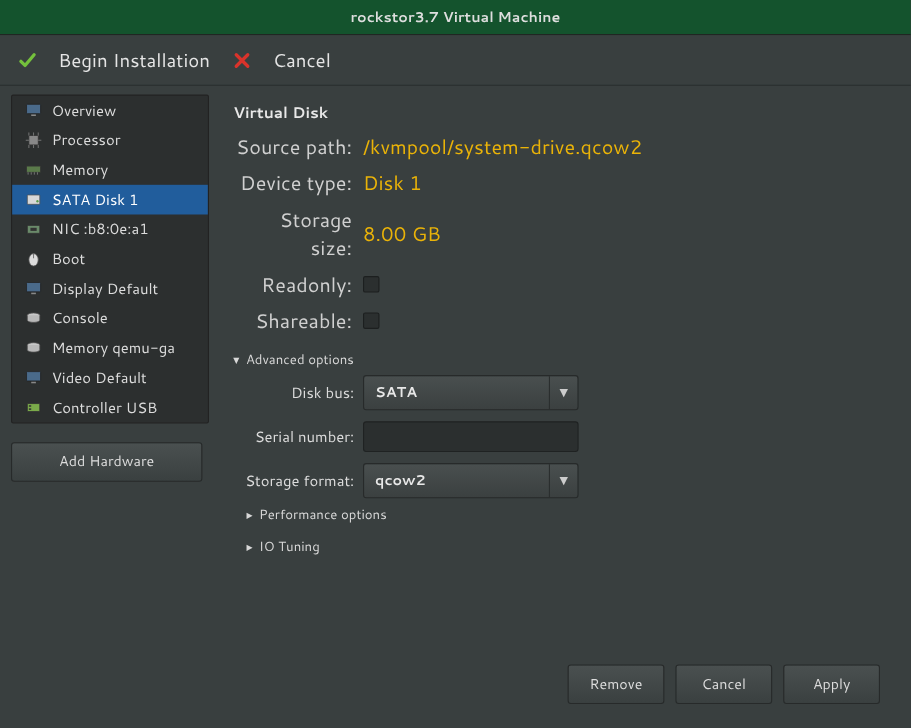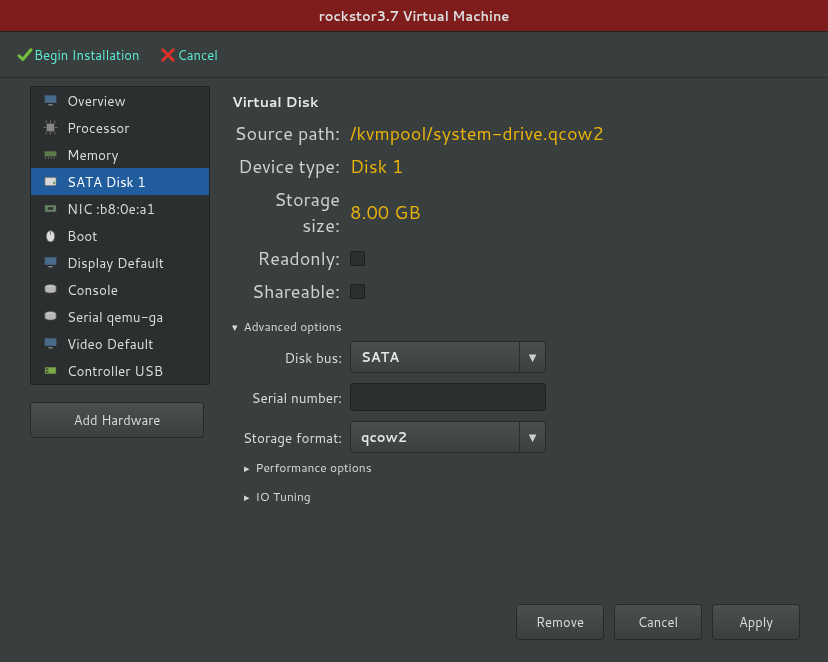--- a/index.html
+++ b/index.html
@@ -1,23 +1,23 @@
 <!DOCTYPE html>
 <html><head>
   <meta charset="utf-8">
   <style>
     * { box-sizing: border-box; margin: 0; padding: 0; font-family: "Segoe UI", "Cantarell", "DejaVu Sans", sans-serif; }
     body { background: #393f3f; color: #dcdcdc; width: 828px; height: 662px; overflow: hidden; }
     .window { display: flex; flex-direction: column; height: 100%; }
-    .titlebar { background: #7f1d1d; height: 32px; display: flex; align-items: center; justify-content: center; font-weight: bold; font-size: 13px; color: #dedede; border-bottom: 1px solid #222; }
+    .titlebar { background: #14532d; height: 32px; display: flex; align-items: center; justify-content: center; font-weight: bold; font-size: 13px; color: #dedede; border-bottom: 1px solid #222; }
     .toolbar { background: #393f3f; padding: 8px 16px; display: flex; align-items: center; gap: 20px; border-bottom: 1px solid #2a2e2e; height: 46px; }
-    .toolbar-btn { display: flex; align-items: center; gap: 0; font-size: 13px; color: #5eead4; cursor: pointer; }
+    .toolbar-btn { display: flex; align-items: center; gap: 19px; font-size: 17px; color: #e5e5e5; cursor: pointer; }
     .check-icon { width: 18px; height: 18px; }
     .x-icon { width: 18px; height: 18px; }
-    .content { display: flex; flex: 1; overflow: hidden; padding-left: 20px; }
+    .content { display: flex; flex: 1; overflow: hidden; }
     .sidebar { width: 180px; background: #2c2f2f; display: flex; flex-direction: column; border: 1px solid #222; margin: 8px 4px 8px 10px; border-radius: 2px;}
     .sidebar-list { flex: 1; overflow-y: auto; }
     .sidebar-item { display: flex; align-items: center; gap: 8px; padding: 5px 10px; font-size: 13.5px; color: #dcdcdc; cursor: pointer; height: 27px; }
     .sidebar-item.selected { background: #215d9c; color: #fff; }
     .sidebar-icon { width: 18px; height: 18px; display: flex; align-items: center; justify-content: center; flex-shrink: 0; }
     .add-hw-wrap { padding: 9px; }
     .btn { background: linear-gradient(#4a5050, #3a4040); border: 1px solid #272a2a; color: #dcdcdc; font-size: 13px; padding: 8px 14px; border-radius: 3px; cursor: pointer; }
     .btn.wide { width: 100%; }
     .main { flex: 1; padding: 14px 18px 10px 18px; display: flex; flex-direction: column; overflow: hidden; }
     .heading { font-size: 14px; font-weight: bold; color: #e8e8e8; margin-bottom: 8px; }
@@ -144,21 +144,21 @@
               </span>
             <span>Console</span>
           </div>
           <div class="sidebar-item">
             <span class="sidebar-icon">
                 <svg width="17" height="17" viewBox="0 0 24 24">
                   <ellipse cx="12" cy="8" rx="8" ry="3" fill="#c8c8c8" stroke="#555"></ellipse>
                   <path d="M4 8v6c0 1.7 3.6 3 8 3s8-1.3 8-3V8" fill="#b8b8b8" stroke="#555"></path>
                 </svg>
               </span>
-            <span>Serial qemu-ga</span>
+            <span>Memory qemu-ga</span>
           </div>
           <div class="sidebar-item">
             <span class="sidebar-icon">
                 <svg width="17" height="17" viewBox="0 0 24 24">
                   <rect x="3" y="4" width="18" height="12" rx="1" fill="#4a6a8a" stroke="#222"></rect>
                   <rect x="9" y="17" width="6" height="2" fill="#888"></rect>
                 </svg>
               </span>
             <span>Video Default</span>
           </div>

